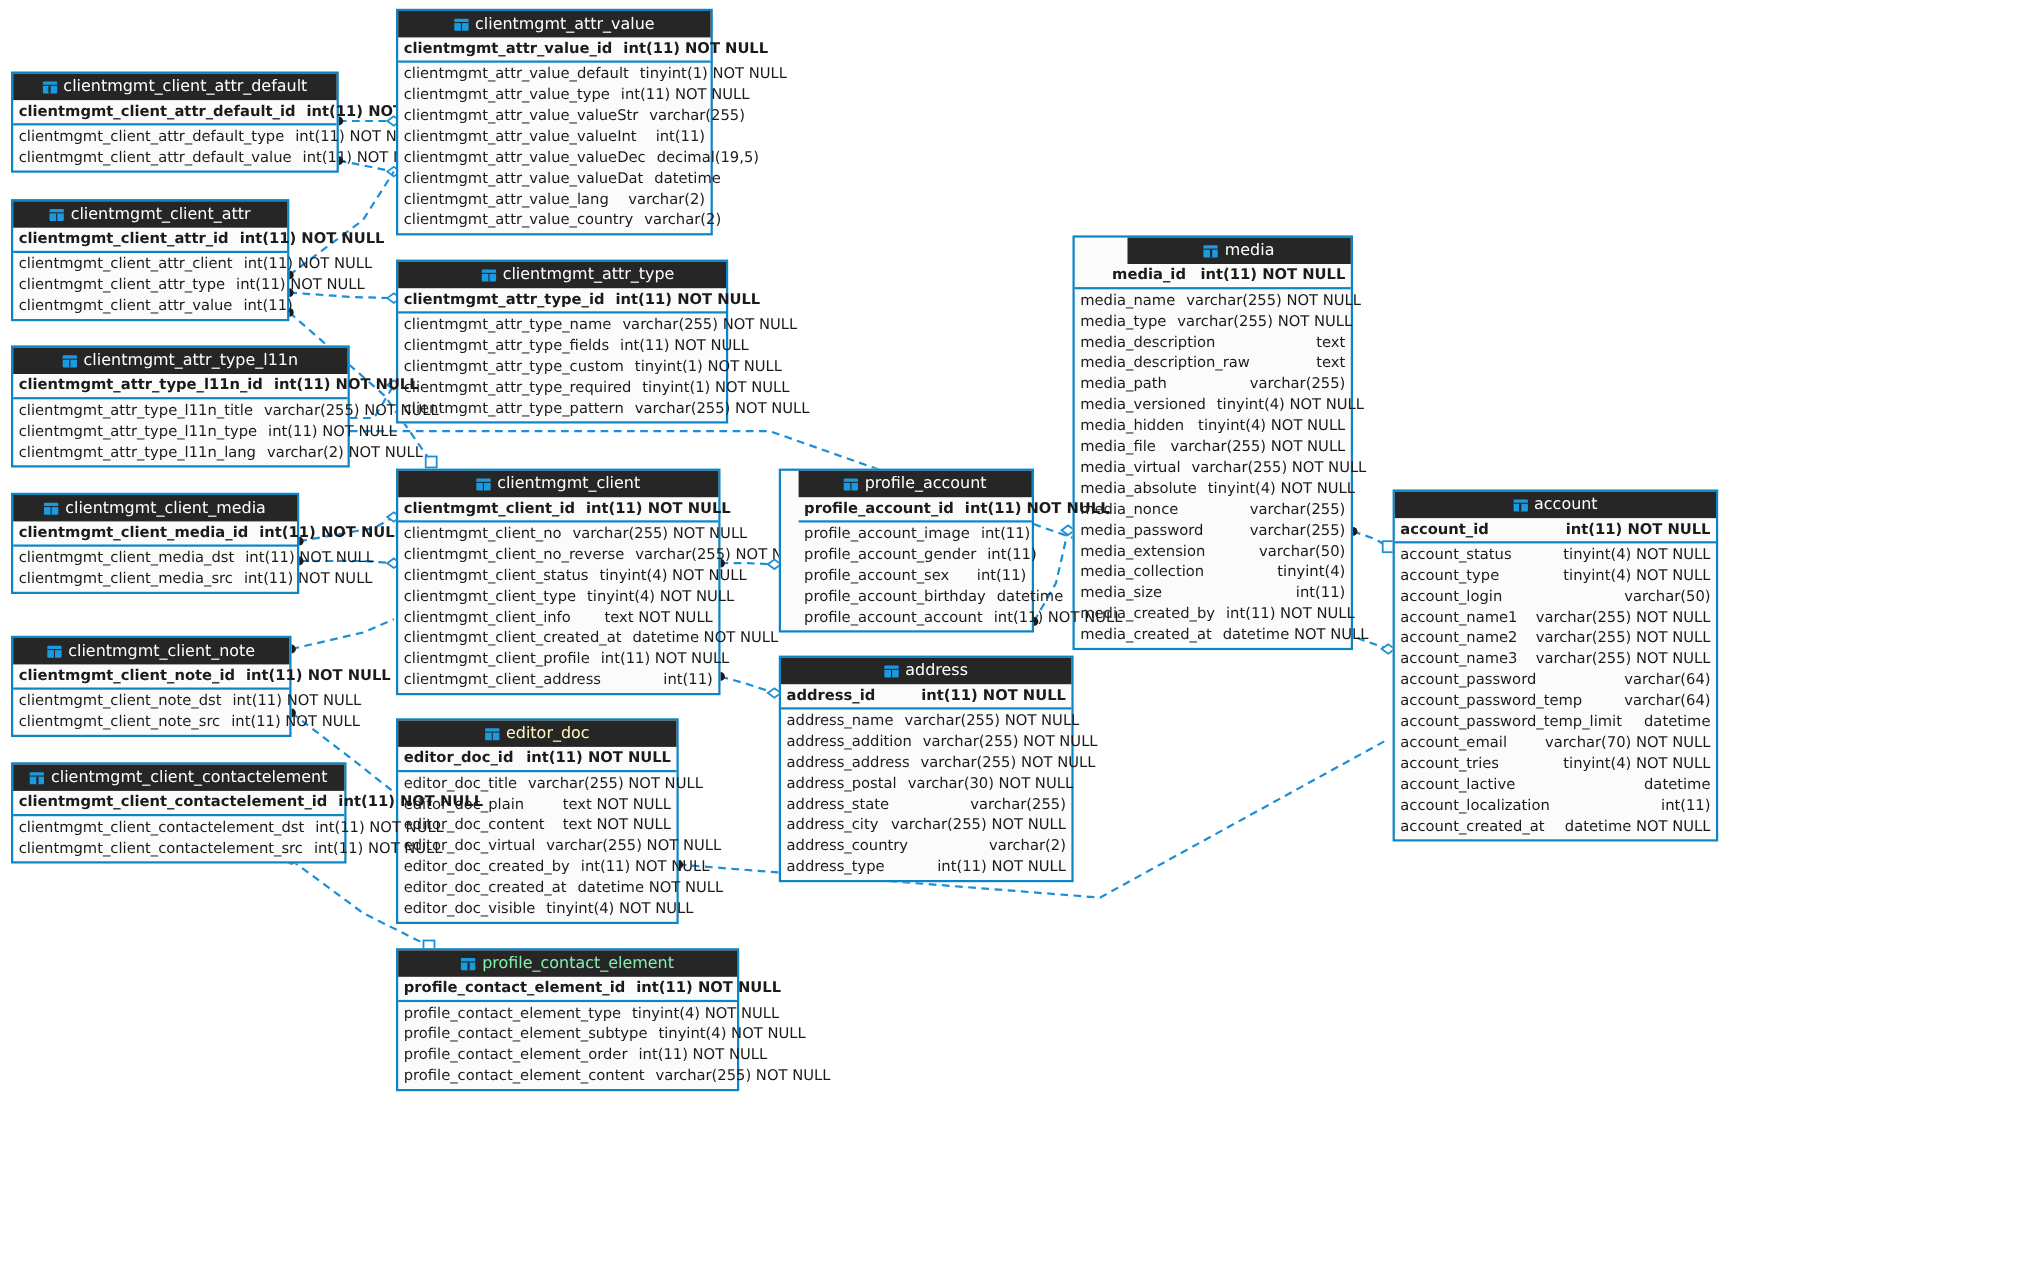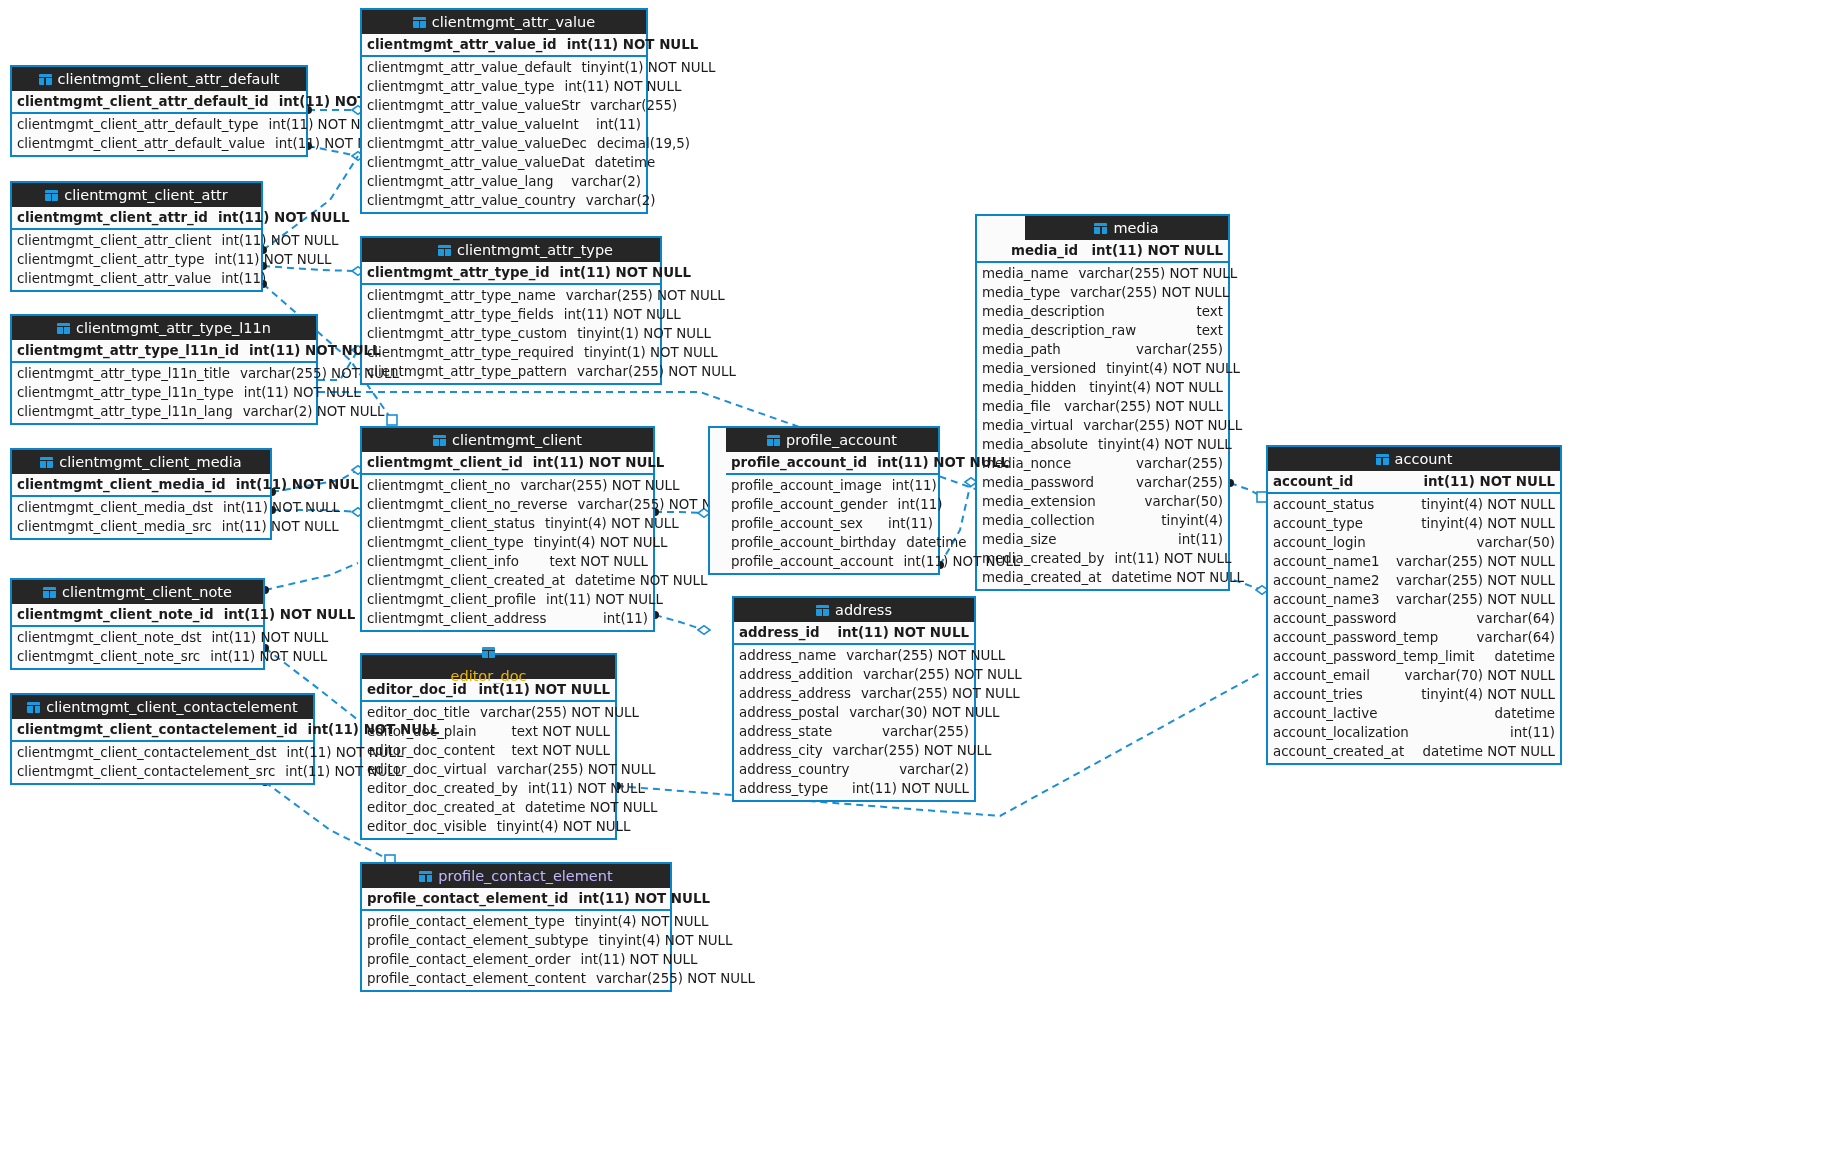--- a/index.html
+++ b/index.html
@@ -583,21 +583,21 @@
         <div class="row">
           <span class="col-name">clientmgmt_client_note_dst</span>
           <span class="col-type">int(11) NOT NULL</span>
         </div>
         <div class="row">
           <span class="col-name">clientmgmt_client_note_src</span>
           <span class="col-type">int(11) NOT NULL</span>
         </div>
       </div>
     </div>
-    <div class="table" style="left: 708px; top: 596px; width: 244px; border-color: rgb(10, 134, 200); background: rgb(251, 251, 251); margin-left: 24px;">
+    <div class="table" style="left: 708px; top: 596px; width: 268px; border-color: rgb(10, 134, 200); background: rgb(251, 251, 251);">
       <div class="tbl-header" style="background: rgb(38, 38, 38); color: rgb(255, 255, 255);">
         <span class="tbl-icon" style="background: rgb(26, 154, 224);"></span>
         <span>address</span>
       </div>
       <div class="pk-row" style="border-bottom-color: rgb(10, 134, 200);">
         <div class="row">
           <span class="col-name">address_id</span>
           <span class="col-type">int(11) NOT NULL</span>
         </div>
       </div>
@@ -630,21 +630,21 @@
           <span class="col-name">address_country</span>
           <span class="col-type">varchar(2)</span>
         </div>
         <div class="row">
           <span class="col-name">address_type</span>
           <span class="col-type">int(11) NOT NULL</span>
         </div>
       </div>
     </div>
     <div class="table" style="left: 360px; top: 653px; width: 257px; border-color: rgb(10, 134, 200); background: rgb(251, 251, 251);">
-      <div class="tbl-header" style="background: rgb(38, 38, 38); color: #eab308; flex-direction: column;">
+      <div class="tbl-header" style="background: rgb(38, 38, 38); color: #fef9c3;">
         <span class="tbl-icon" style="background: rgb(26, 154, 224);"></span>
         <span>editor_doc</span>
       </div>
       <div class="pk-row" style="border-bottom-color: rgb(10, 134, 200);">
         <div class="row">
           <span class="col-name">editor_doc_id</span>
           <span class="col-type">int(11) NOT NULL</span>
         </div>
       </div>
       <div class="body-rows">
@@ -694,21 +694,21 @@
           <span class="col-name">clientmgmt_client_contactelement_dst</span>
           <span class="col-type">int(11) NOT NULL</span>
         </div>
         <div class="row">
           <span class="col-name">clientmgmt_client_contactelement_src</span>
           <span class="col-type">int(11) NOT NULL</span>
         </div>
       </div>
     </div>
     <div class="table" style="left: 360px; top: 862px; width: 312px; border-color: rgb(10, 134, 200); background: rgb(251, 251, 251);">
-      <div class="tbl-header" style="background: rgb(38, 38, 38); color: #c4b5fd;">
+      <div class="tbl-header" style="background: rgb(38, 38, 38); color: #86efac;">
         <span class="tbl-icon" style="background: rgb(26, 154, 224);"></span>
         <span>profile_contact_element</span>
       </div>
       <div class="pk-row" style="border-bottom-color: rgb(10, 134, 200);">
         <div class="row">
           <span class="col-name">profile_contact_element_id</span>
           <span class="col-type">int(11) NOT NULL</span>
         </div>
       </div>
       <div class="body-rows">

